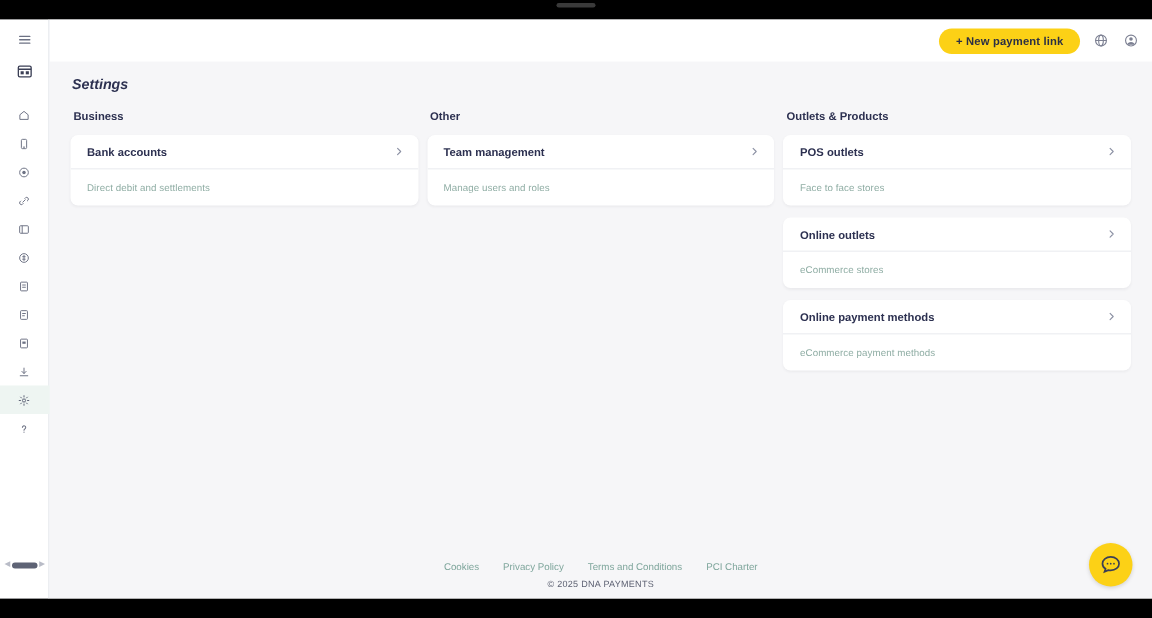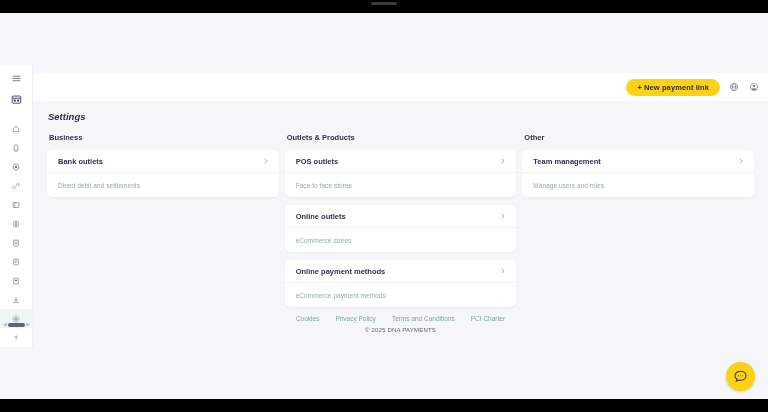--- a/index.html
+++ b/index.html
@@ -30,21 +30,20 @@
     background: #3a3a3a;
     border-radius: 2px;
   }
   #screen {
     position: relative;
     width: 768px;
     height: 386px;
     background: #f6f6f8;
     overflow: hidden;
     display: flex;
-    align-items: center;
   }
 
   
   #sidebar {
     width: 33px;
     flex: 0 0 33px;
     background: #ffffff;
     border-right: 1px solid #eceef1;
     display: flex;
     flex-direction: column;
@@ -380,29 +379,47 @@
       <main id="page-body">
         <h1 id="page-title">Settings</h1>
 
         <div id="columns">
 
           <section class="settings-column">
             <h2 class="column-title">Business</h2>
 
             <div class="settings-card">
               <div class="card-head">
-                <span class="card-title">Bank outlets</span>
+                <span class="card-title">Bank accounts</span>
                 <span class="chevron">
                   <svg width="6" height="6" viewBox="0 0 16 16" fill="none" stroke="currentColor" stroke-width="2" stroke-linecap="round" stroke-linejoin="round">
                       <path d="M5.5 2.5L11 8l-5.5 5.5"></path>
                     </svg>
                 </span>
               </div>
               <div class="card-body">
                 <span class="card-sub">Direct debit and settlements</span>
+              </div>
+            </div>
+          </section>
+
+          <section class="settings-column">
+            <h2 class="column-title">Other</h2>
+
+            <div class="settings-card">
+              <div class="card-head">
+                <span class="card-title">Team management</span>
+                <span class="chevron">
+                  <svg width="6" height="6" viewBox="0 0 16 16" fill="none" stroke="currentColor" stroke-width="2" stroke-linecap="round" stroke-linejoin="round">
+                      <path d="M5.5 2.5L11 8l-5.5 5.5"></path>
+                    </svg>
+                </span>
+              </div>
+              <div class="card-body">
+                <span class="card-sub">Manage users and roles</span>
               </div>
             </div>
           </section>
 
           <section class="settings-column">
             <h2 class="column-title">Outlets &amp; Products</h2>
 
             <div class="settings-card">
               <div class="card-head">
                 <span class="card-title">POS outlets</span>
@@ -435,38 +452,20 @@
               <div class="card-head">
                 <span class="card-title">Online payment methods</span>
                 <span class="chevron">
                   <svg width="6" height="6" viewBox="0 0 16 16" fill="none" stroke="currentColor" stroke-width="2" stroke-linecap="round" stroke-linejoin="round">
                       <path d="M5.5 2.5L11 8l-5.5 5.5"></path>
                     </svg>
                 </span>
               </div>
               <div class="card-body">
                 <span class="card-sub">eCommerce payment methods</span>
-              </div>
-            </div>
-          </section>
-
-          <section class="settings-column">
-            <h2 class="column-title">Other</h2>
-
-            <div class="settings-card">
-              <div class="card-head">
-                <span class="card-title">Team management</span>
-                <span class="chevron">
-                  <svg width="6" height="6" viewBox="0 0 16 16" fill="none" stroke="currentColor" stroke-width="2" stroke-linecap="round" stroke-linejoin="round">
-                      <path d="M5.5 2.5L11 8l-5.5 5.5"></path>
-                    </svg>
-                </span>
-              </div>
-              <div class="card-body">
-                <span class="card-sub">Manage users and roles</span>
               </div>
             </div>
           </section>
 
         </div>
       </main>
 
       <footer id="footer">
         <div id="footer-links">
           <a class="footer-link">Cookies</a>

